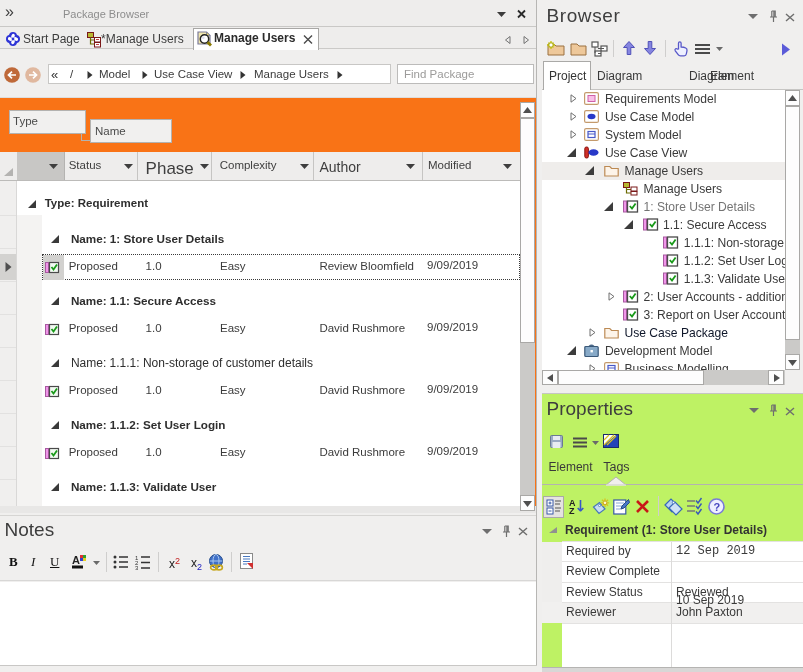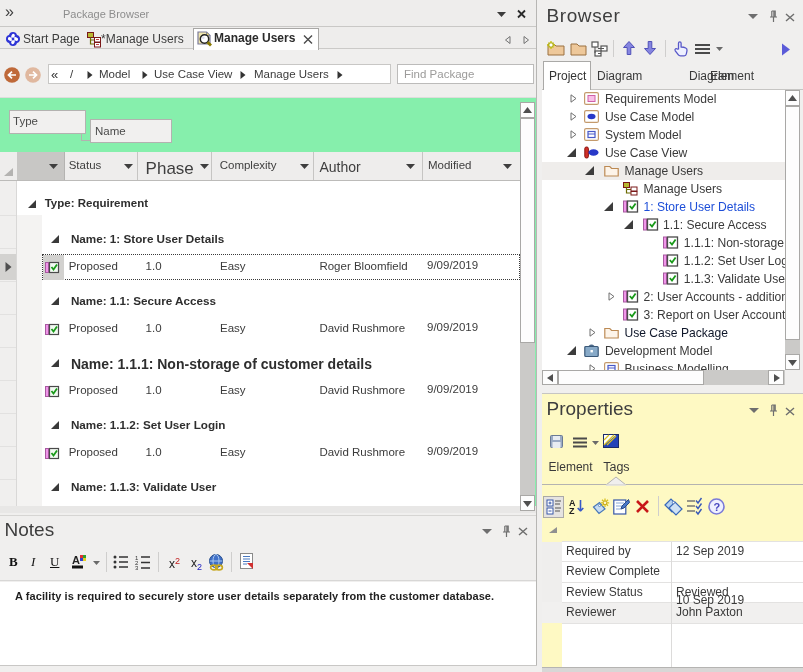--- a/index.html
+++ b/index.html
@@ -83,21 +83,21 @@
 <svg style="left:240px;top:71px;" width="6" height="8">
       <polygon points="0.5,0 5.5,4 0.5,8" fill="#333"></polygon>
     </svg>
 <div class="tx" style="left:254px;top:69px;font-size:11.5px;color:#3b3b3b;">Manage Users</div>
 <svg style="left:337px;top:71px;" width="6" height="8">
       <polygon points="0.5,0 5.5,4 0.5,8" fill="#333"></polygon>
     </svg>
 <div class="ab" style="left:397px;top:64px;width:137px;height:20px;background:#fff;border:1px solid #bcbbba;box-sizing:border-box;"></div>
 <div class="tx" style="left:404px;top:69px;font-size:11.5px;color:#9c9b9a;">Find Package</div>
 
-<div class="ab" style="left:0;top:97px;width:537px;height:416px;border-top:1px solid #dedddc;border-bottom:1px solid #c6c5c3;box-sizing:border-box;background:#86efac;">
+<div class="ab" style="left:0;top:97px;width:537px;height:416px;border-top:1px solid #dedddc;border-bottom:1px solid #c6c5c3;box-sizing:border-box;background:#f97316;">
 
   <div class="ab" style="left:9px;top:12px;width:77px;height:24px;background:#f1f0ef;border:1px solid #b3b2b0;box-sizing:border-box;"></div>
   <div class="tx" style="left:13px;top:18px;font-size:11.5px;color:#4a4a4a;">Type</div>
   <div class="ab" style="left:81px;top:35px;width:10px;height:7px;border-left:1px solid #b3b2b0;border-bottom:1px solid #b3b2b0;"></div>
   <div class="ab" style="left:90px;top:21px;width:82px;height:24px;background:#f1f0ef;border:1px solid #b3b2b0;box-sizing:border-box;"></div>
   <div class="tx" style="left:95px;top:28px;font-size:11.5px;color:#4a4a4a;">Name</div>
 
   <div class="ab" style="left:0;top:54px;width:520px;height:29px;background:#eeedec;border-bottom:1px solid #bcbbb9;box-sizing:border-box;"></div>
   <div class="ab" style="left:0;top:54px;width:17px;height:28px;border-right:1px solid #c6c5c3;"></div>
   <svg style="left:4px;top:70px;" width="9" height="8">
@@ -159,42 +159,42 @@
         <polygon points="8,0 8,8 0,8" fill="#3a3a3a"></polygon>
       </svg>
   <div class="tx" style="left:70.9px;top:135px;font-size:11.7px;font-weight:bold;color:#2e2e2e;">Name: 1: Store User Details</div>
   <svg style="left:51px;top:199px;" width="8" height="8">
         <polygon points="8,0 8,8 0,8" fill="#3a3a3a"></polygon>
       </svg>
   <div class="tx" style="left:70.9px;top:197px;font-size:11.7px;font-weight:bold;color:#2e2e2e;">Name: 1.1: Secure Access</div>
   <svg style="left:51px;top:261px;" width="8" height="8">
         <polygon points="8,0 8,8 0,8" fill="#3a3a3a"></polygon>
       </svg>
-  <div class="tx" style="left:70.9px;top:259px;font-size:14px;font-weight:bold;color:#2e2e2e;">Name: 1.1.1: Non-storage of customer details</div>
+  <div class="tx" style="left:70.9px;top:259px;font-size:12px;font-weight:normal;color:#2e2e2e;">Name: 1.1.1: Non-storage of customer details</div>
   <svg style="left:51px;top:323px;" width="8" height="8">
         <polygon points="8,0 8,8 0,8" fill="#3a3a3a"></polygon>
       </svg>
   <div class="tx" style="left:70.9px;top:321px;font-size:11.7px;font-weight:bold;color:#2e2e2e;">Name: 1.1.2: Set User Login</div>
   <svg style="left:51px;top:385px;" width="8" height="8">
         <polygon points="8,0 8,8 0,8" fill="#3a3a3a"></polygon>
       </svg>
   <div class="tx" style="left:70.9px;top:383px;font-size:11.7px;font-weight:bold;color:#2e2e2e;">Name: 1.1.3: Validate User</div>
 
   <div class="ab" style="left:42px;top:156px;width:478px;height:26px;border:1px dotted #3a3a3a;box-sizing:border-box;"></div>
   <div class="ab" style="left:42.5px;top:156.5px;width:21.5px;height:25px;background:#d2d1cf;"></div>
 
   <svg style="left:45.3px;top:164px;" class="cbx" width="14" height="11" viewBox="0 0 14 11">
    <rect x="0.5" y="0.5" width="3" height="10" fill="#f095ea" stroke="#a85aa0" stroke-width="1"></rect>
    <rect x="4.5" y="0.5" width="9" height="10" fill="#f2faf2" stroke="#4a4a4a" stroke-width="1.2"></rect>
    <path d="M6.5 5 L8.5 7.5 L12 2.5" stroke="#1a9a1a" stroke-width="1.8" fill="none"></path>
   </svg>
   <div class="tx" style="left:68.7px;top:163px;font-size:11.5px;color:#3b3b3b;">Proposed</div>
   <div class="tx" style="left:145.6px;top:163px;font-size:11.5px;color:#3b3b3b;">1.0</div>
   <div class="tx" style="left:220px;top:163px;font-size:11.5px;color:#3b3b3b;">Easy</div>
-  <div class="tx" style="left:319.4px;top:163px;font-size:11.5px;color:#3b3b3b;">Roger Bloomfield</div>
+  <div class="tx" style="left:319.4px;top:163px;font-size:11.5px;color:#3b3b3b;">Review Bloomfield</div>
   <div class="tx" style="left:427px;top:162px;font-size:11.5px;color:#3b3b3b;">9/09/2019</div>
   <svg style="left:45.3px;top:226px;" width="14" height="11" viewBox="0 0 14 11">
    <rect x="0.5" y="0.5" width="3" height="10" fill="#f095ea" stroke="#a85aa0" stroke-width="1"></rect>
    <rect x="4.5" y="0.5" width="9" height="10" fill="#f2faf2" stroke="#4a4a4a" stroke-width="1.2"></rect>
    <path d="M6.5 5 L8.5 7.5 L12 2.5" stroke="#1a9a1a" stroke-width="1.8" fill="none"></path>
   </svg>
   <div class="tx" style="left:68.7px;top:225px;font-size:11.5px;color:#3b3b3b;">Proposed</div>
   <div class="tx" style="left:145.6px;top:225px;font-size:11.5px;color:#3b3b3b;">1.0</div>
   <div class="tx" style="left:220px;top:225px;font-size:11.5px;color:#3b3b3b;">Easy</div>
   <div class="tx" style="left:319.4px;top:225px;font-size:11.5px;color:#3b3b3b;">David Rushmore</div>
@@ -284,21 +284,20 @@
    <ellipse cx="11" cy="13.5" rx="3.4" ry="2.4" fill="none" stroke="#c8a820" stroke-width="1.6"></ellipse>
   </svg>
   <div class="ab" style="left:231px;top:36px;width:1px;height:20px;background:#cfcecd;"></div>
   <svg style="left:240px;top:37px;" width="13" height="16" viewBox="0 0 13 16">
    <rect x="0.5" y="0.5" width="12" height="15" fill="#fff" stroke="#8a8a8a" stroke-width="1"></rect>
    <path d="M3 3.5 h7 M3 6 h7 M3 8.5 h7 M3 11 h4" stroke="#4878c0" stroke-width="1"></path>
    <polygon points="7,10 13,16 13,10" fill="#d03030"></polygon>
   </svg>
   <div class="ab" style="left:0;top:64px;width:537px;height:1px;background:#d8d7d6;"></div>
   <div class="ab" style="left:0;top:66px;width:537px;height:84px;background:#fff;"></div>
-  <div class="tx" style="left:15px;top:75px;font-size:11px;font-weight:bold;color:#1f1f1f;letter-spacing:0.09px;">A facility is required to securely store user details separately from the customer database.</div>
 </div>
 
 <div class="ab" style="left:536px;top:0;width:1px;height:672px;background:#b7b6b4;"></div>
 
 <div class="ab" style="left:542px;top:0;width:261px;height:393px;background:#f0efee;">
   <div class="tx" style="left:4.5px;top:5.5px;font-size:19px;letter-spacing:0.6px;color:#3e3e3e;">Browser</div>
   <svg style="left:206px;top:14px;" width="10" height="6">
         <polygon points="0,0 10,0 5,5" fill="#6e6e6e"></polygon>
       </svg>
   <svg style="left:227px;top:10px;" width="9" height="14" viewBox="0 0 9 14">
@@ -400,21 +399,21 @@
         </svg>
    <div class="tx" style="left:101.5px;top:92.8px;font-size:12.1px;color:#3a3a3a;">Manage Users</div>
    <svg style="left:62px;top:112.3px;" width="9" height="9">
           <polygon points="9,0 9,9 0,9" fill="#3c3c3c"></polygon>
         </svg>
    <svg style="left:81px;top:110.3px;" width="15" height="13" viewBox="0 0 15 13">
           <rect x="0.5" y="1" width="3" height="11" fill="#f095ea" stroke="#a85aa0" stroke-width="1"></rect>
           <rect x="4.5" y="1" width="10" height="11" fill="#fff" stroke="#4a4a4a" stroke-width="1.3"></rect>
           <path d="M6.8 6 L9 8.6 L12.6 3.4" stroke="#1a9a1a" stroke-width="1.8" fill="none"></path>
         </svg>
-   <div class="tx" style="left:101.5px;top:110.8px;font-size:12.1px;color:#1d4ed8;">1: Store User Details</div>
+   <div class="tx" style="left:101.5px;top:110.8px;font-size:12.1px;color:#737373;">1: Store User Details</div>
    <svg style="left:81.5px;top:130.3px;" width="9" height="9">
           <polygon points="9,0 9,9 0,9" fill="#3c3c3c"></polygon>
         </svg>
    <svg style="left:100.5px;top:128.3px;" width="15" height="13" viewBox="0 0 15 13">
           <rect x="0.5" y="1" width="3" height="11" fill="#f095ea" stroke="#a85aa0" stroke-width="1"></rect>
           <rect x="4.5" y="1" width="10" height="11" fill="#fff" stroke="#4a4a4a" stroke-width="1.3"></rect>
           <path d="M6.8 6 L9 8.6 L12.6 3.4" stroke="#1a9a1a" stroke-width="1.8" fill="none"></path>
         </svg>
    <div class="tx" style="left:121px;top:128.8px;font-size:12.1px;color:#3a3a3a;">1.1: Secure Access</div>
    <svg style="left:121.3px;top:146.3px;" width="15" height="13" viewBox="0 0 15 13">
@@ -493,21 +492,21 @@
   <svg style="left:5px;top:374px;" width="6" height="8">
         <polygon points="6,0 6,8 0,4" fill="#4f4f4f"></polygon>
       </svg>
   <div class="ab" style="left:16px;top:370px;width:146px;height:15px;background:#fdfdfd;border:1px solid #a9a8a6;box-sizing:border-box;"></div>
   <div class="ab" style="left:226px;top:370px;width:16px;height:15px;background:#fdfdfd;border:1px solid #a9a8a6;box-sizing:border-box;"></div>
   <svg style="left:232px;top:374px;" width="6" height="8">
         <polygon points="0,0 0,8 6,4" fill="#4f4f4f"></polygon>
       </svg>
 </div>
 
-<div class="ab" style="left:542px;top:393px;width:261px;height:279px;background:#fef9c3;border-top:1px solid #c6c5c3;box-sizing:border-box;">
+<div class="ab" style="left:542px;top:393px;width:261px;height:279px;background:#bef264;border-top:1px solid #c6c5c3;box-sizing:border-box;">
   <div class="tx" style="left:4.5px;top:5px;font-size:19px;color:#3e3e3e;">Properties</div>
   <svg style="left:207px;top:14px;" width="10" height="6">
         <polygon points="0,0 10,0 5,5" fill="#6e6e6e"></polygon>
       </svg>
   <svg style="left:227px;top:10px;" width="9" height="14" viewBox="0 0 9 14">
    <path d="M2.8 1 h3.4 v6 M2.8 1 v6 M1 7 h7 M4.5 7 v5 M4.9 1.5 v5" stroke="#6e6e6e" stroke-width="1.2" fill="none"></path>
   </svg>
   <svg style="left:243px;top:13px;" width="10" height="9">
         <path d="M1,1 L9,8 M9,1 L1,8" stroke="#6e6e6e" stroke-width="1.4"></path>
       </svg>
@@ -575,33 +574,34 @@
    <path d="M10 2.5 l2 2.5 l3.5-5 M10 8 l2 2.5 l3.5-5 M10 13.5 l2 2.5 l3.5-5" stroke="#3858b8" stroke-width="1.4" fill="none"></path>
   </svg>
   <svg style="left:166px;top:104px;" width="17" height="17" viewBox="0 0 17 17">
    <circle cx="8.5" cy="8.5" r="7.5" fill="#eef0ff" stroke="#7a7ad8" stroke-width="1.6"></circle>
    <text x="5.5" y="12.5" font-size="11" font-weight="bold" fill="#4848c0" font-family="Liberation Sans">?</text>
   </svg>
 
   <svg style="left:6.6px;top:133px;" width="8" height="6">
         <polygon points="8,0 8,6 0,6" fill="#909090"></polygon>
       </svg>
+  <div class="tx" style="left:23px;top:130px;font-size:12px;font-weight:bold;color:#333;">Requirement (1: Store User Details)</div>
 
   <div class="ab" style="left:0;top:148px;width:20px;height:81px;background:#efeeed;"></div>
   <div class="ab" style="left:20px;top:148px;width:241px;height:81px;background:#fff;"></div>
   <div class="ab" style="left:0;top:208px;width:261px;height:21px;background:#f1f0ef;"></div>
   <div class="ab" style="left:20px;top:229px;width:241px;height:44px;background:#fff;"></div>
   <div class="ab" style="left:20px;top:147px;width:241px;height:1px;background:#e3e2e1;"></div>
   <div class="ab" style="left:20px;top:167px;width:241px;height:1px;background:#e3e2e1;"></div>
   <div class="ab" style="left:20px;top:188px;width:241px;height:1px;background:#e3e2e1;"></div>
   <div class="ab" style="left:20px;top:208px;width:241px;height:1px;background:#e3e2e1;"></div>
   <div class="ab" style="left:20px;top:229px;width:241px;height:1px;background:#e3e2e1;"></div>
   <div class="ab" style="left:129px;top:148px;width:1px;height:125px;background:#dcdbda;"></div>
   <div class="tx" style="left:24px;top:151px;font-size:12px;color:#3a3a3a;">Required by</div>
-  <div class="tx" style="left:134px;top:151px;font-size:12px;color:#3a3a3a;">12 Sep 2019</div>
+  <div class="tx" style="left:134px;top:151px;font-size:12px;color:#3a3a3a;font-family:Liberation Mono, monospace;">12 Sep 2019</div>
   <div class="tx" style="left:24px;top:171px;font-size:12px;color:#3a3a3a;">Review Complete</div>
   <div class="tx" style="left:134px;top:171px;font-size:12px;color:#3a3a3a;margin-top:29px;">10 Sep 2019</div>
   <div class="tx" style="left:24px;top:192px;font-size:12px;color:#3a3a3a;">Review Status</div>
   <div class="tx" style="left:134px;top:192px;font-size:12px;color:#3a3a3a;">Reviewed</div>
   <div class="tx" style="left:24px;top:212px;font-size:12px;color:#3a3a3a;">Reviewer</div>
   <div class="tx" style="left:134px;top:212px;font-size:12px;color:#3a3a3a;">John Paxton</div>
   <div class="ab" style="left:0;top:273px;width:261px;height:1px;background:#b5b4b2;"></div>
   <div class="ab" style="left:0;top:274px;width:261px;height:5px;background:#d8d7d6;"></div>
 </div>
 

